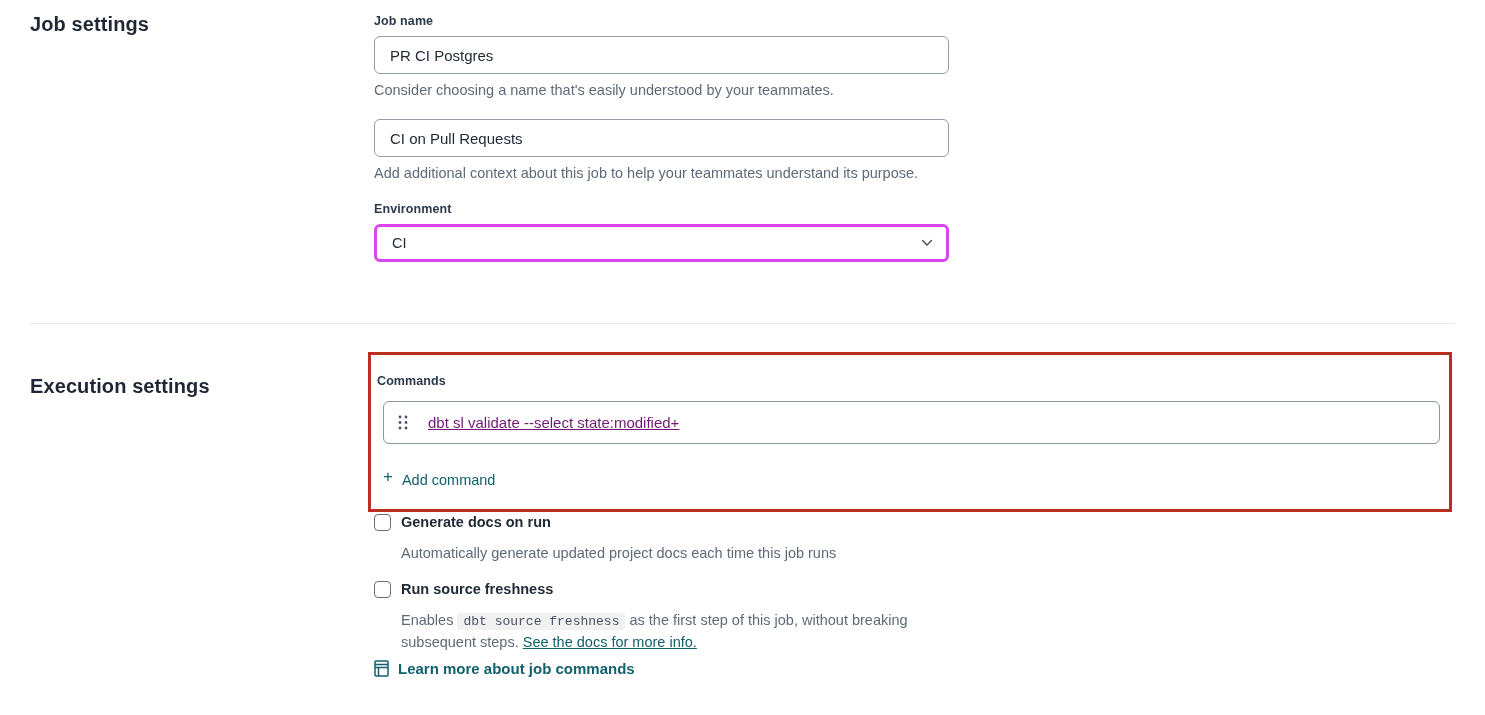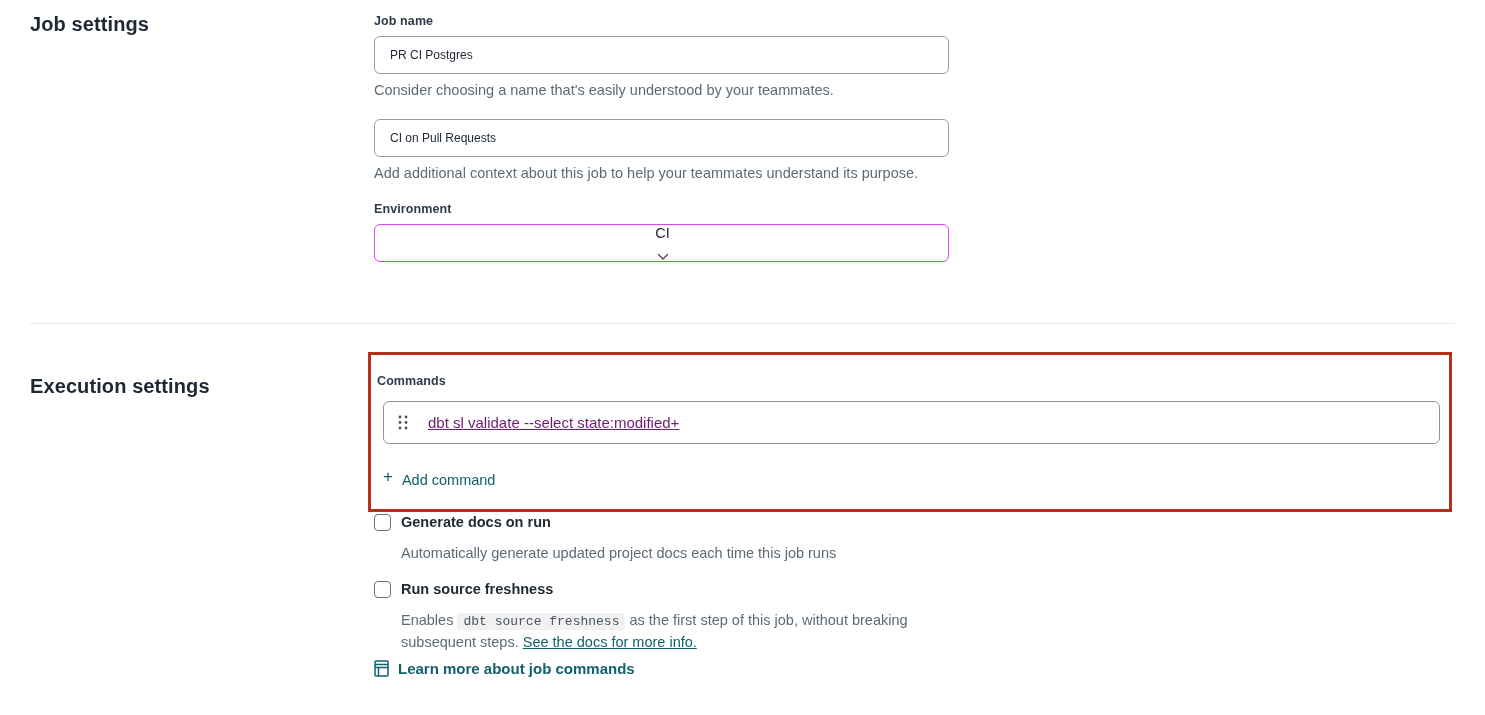--- a/index.html
+++ b/index.html
@@ -50,42 +50,41 @@
     font-weight: 700;
     color: #2c3a4b;
   }
   .text-input {
     width: 100%;
     height: 38px;
     border: 1px solid #959ca8;
     border-radius: 6px;
     padding: 0 15px;
     font-family: "Liberation Sans", "DejaVu Sans", sans-serif;
-    font-size: 12px;
+    font-size: 15px;
     color: #212b36;
     background: #ffffff;
     outline: none;
   }
   .helper {
     margin-top: 8px;
     font-size: 14.5px;
     color: #5f6a77;
   }
   .select-box {
     width: 100%;
     height: 38px;
-    border: 1px solid #d946ef;
+    border: 3px solid #d946ef;
     border-radius: 6px;
     padding: 0 13px 0 15px;
     display: flex;
     align-items: center;
     justify-content: space-between;
     cursor: pointer;
     background: #ffffff;
-    flex-direction: column;
   }
   .select-value { font-size: 14.5px; color: #212b36; }
   .chevron-icon { display: flex; align-items: center; color: #3d4856; }
 
   .divider {
     position: absolute;
     left: 30px;
     top: 323px;
     width: 1425px;
     height: 1px;

